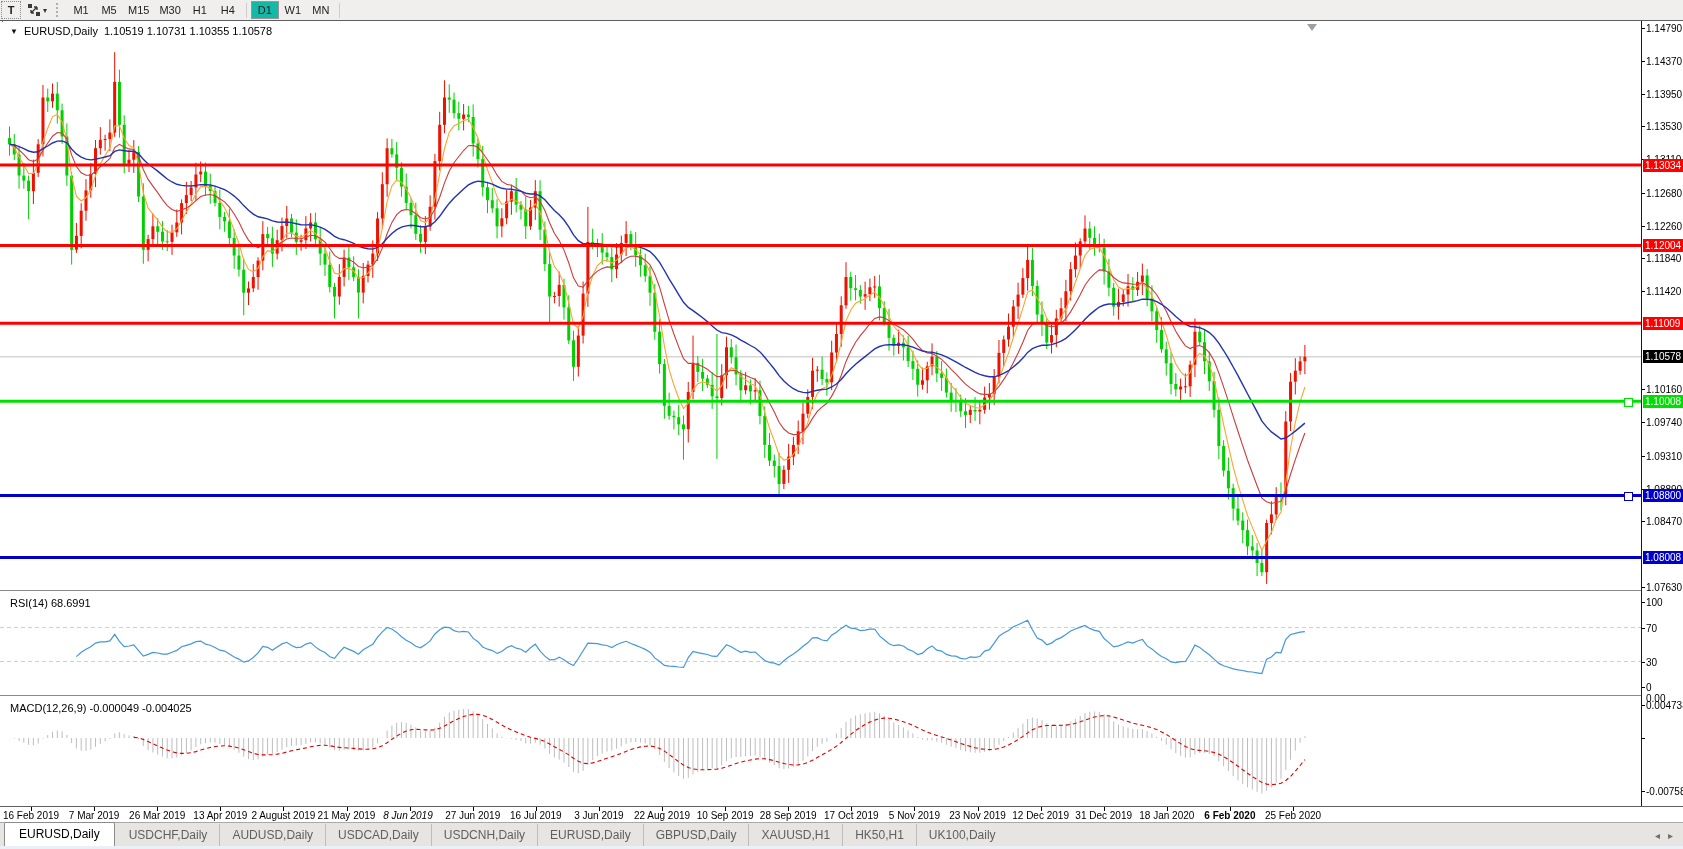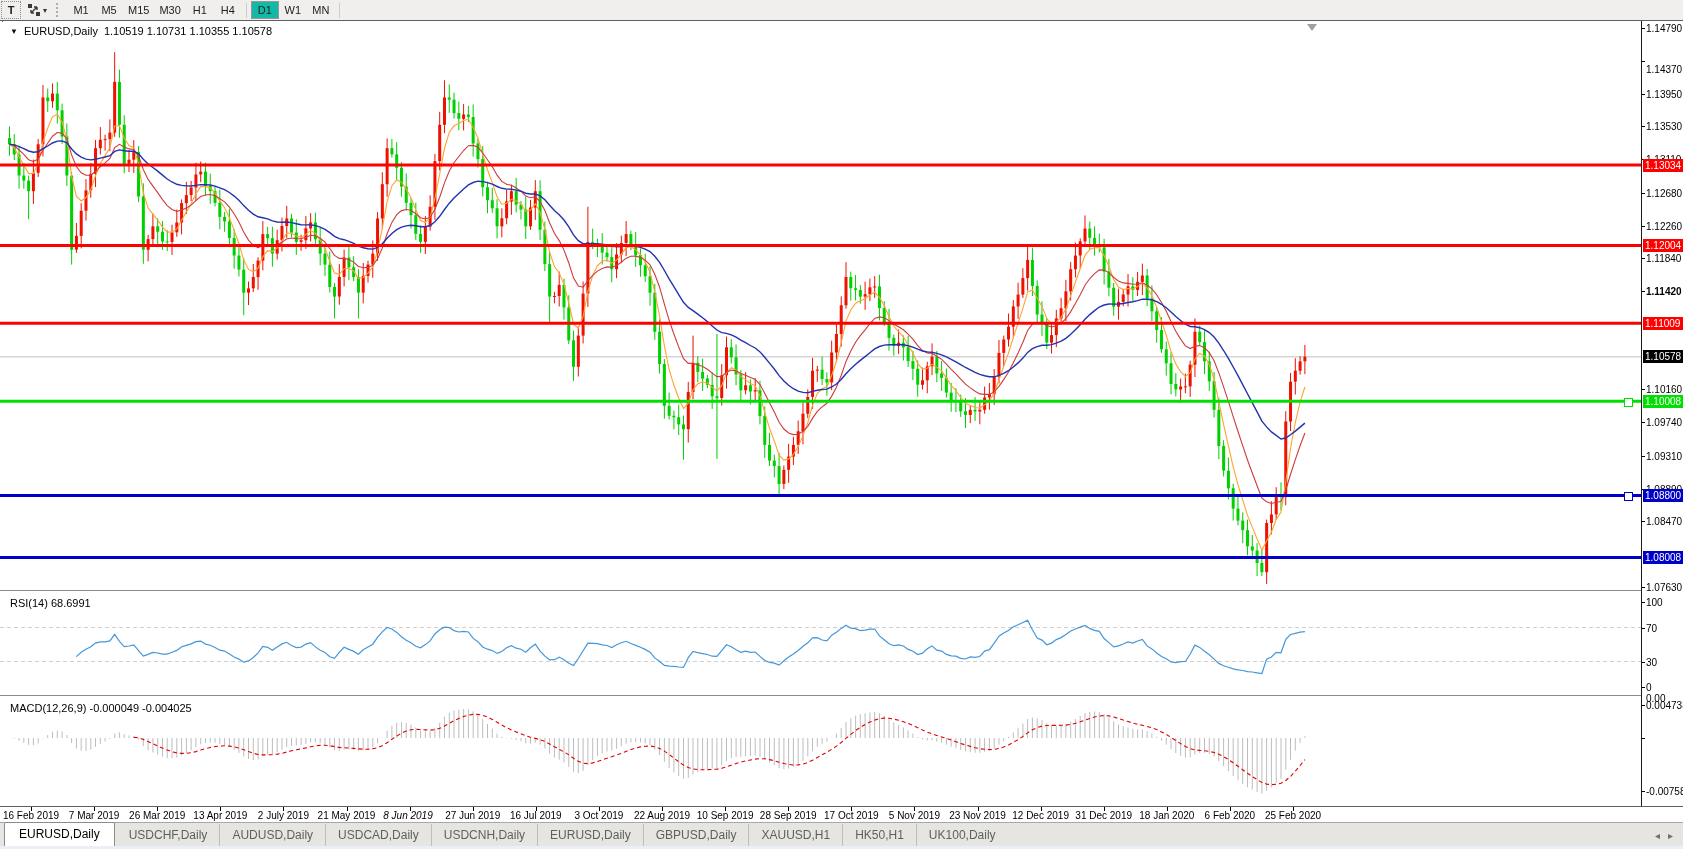--- a/index.html
+++ b/index.html
@@ -945,35 +945,35 @@
 
   <div class="indlabel" style="top:597px;">RSI(14) 68.6991</div>
   <div class="indlabel" style="top:702px;">MACD(12,26,9) -0.000049 -0.004025</div>
 
   <div id="shiftmark" style="left:1307px;top:24px;"></div>
 
   <div id="axis">
       <div class="ydash" style="top: 7px;"></div>
       <div class="ytick" style="top: 2px;">1.14790</div>
       <div class="ydash" style="top: 39.7894px;"></div>
-      <div class="ytick" style="top: 34.7894px; margin-top: 8px;">1.14370</div>
+      <div class="ytick" style="top: 34.7894px;">1.14370</div>
       <div class="ydash" style="top: 72.5788px;"></div>
       <div class="ytick" style="top: 67.5788px;">1.13950</div>
       <div class="ydash" style="top: 105.368px;"></div>
       <div class="ytick" style="top: 100.368px;">1.13530</div>
       <div class="ydash" style="top: 138.158px;"></div>
       <div class="ytick" style="top: 133.158px;">1.13110</div>
       <div class="ydash" style="top: 171.728px;"></div>
       <div class="ytick" style="top: 166.728px;">1.12680</div>
       <div class="ydash" style="top: 204.517px;"></div>
       <div class="ytick" style="top: 199.517px;">1.12260</div>
       <div class="ydash" style="top: 237.306px;"></div>
       <div class="ytick" style="top: 232.306px;">1.11840</div>
       <div class="ydash" style="top: 270.096px;"></div>
-      <div class="ytick" style="top: 265.096px; font-weight: bold;">1.11420</div>
+      <div class="ytick" style="top: 265.096px;">1.11420</div>
       <div class="ydash" style="top: 368.464px;"></div>
       <div class="ytick" style="top: 363.464px;">1.10160</div>
       <div class="ydash" style="top: 401.253px;"></div>
       <div class="ytick" style="top: 396.253px;">1.09740</div>
       <div class="ydash" style="top: 434.824px;"></div>
       <div class="ytick" style="top: 429.824px;">1.09310</div>
       <div class="ydash" style="top: 467.613px;"></div>
       <div class="ytick" style="top: 462.613px;">1.08890</div>
       <div class="ydash" style="top: 500.402px;"></div>
       <div class="ytick" style="top: 495.402px;">1.08470</div>
@@ -1004,51 +1004,51 @@
   <div id="dateaxis">
       <div class="dtick" style="left: 31px;"></div>
       <div class="dlab" style="left: 31px;">16 Feb 2019</div>
       <div class="dtick" style="left: 94.1px;"></div>
       <div class="dlab" style="left: 94.1px;">7 Mar 2019</div>
       <div class="dtick" style="left: 157.2px;"></div>
       <div class="dlab" style="left: 157.2px;">26 Mar 2019</div>
       <div class="dtick" style="left: 220.3px;"></div>
       <div class="dlab" style="left: 220.3px;">13 Apr 2019</div>
       <div class="dtick" style="left: 283.4px;"></div>
-      <div class="dlab" style="left: 283.4px;">2 July 2019</div>
+      <div class="dlab" style="left: 283.4px;">2 August 2019</div>
       <div class="dtick" style="left: 346.5px;"></div>
       <div class="dlab" style="left: 346.5px;">21 May 2019</div>
       <div class="dtick" style="left: 409.6px;"></div>
       <div class="dlab" style="left: 408px; font-style: italic;">8 Jun 2019</div>
       <div class="dtick" style="left: 472.7px;"></div>
       <div class="dlab" style="left: 472.7px;">27 Jun 2019</div>
       <div class="dtick" style="left: 535.8px;"></div>
       <div class="dlab" style="left: 535.8px;">16 Jul 2019</div>
       <div class="dtick" style="left: 598.9px;"></div>
-      <div class="dlab" style="left: 598.9px;">3 Oct 2019</div>
+      <div class="dlab" style="left: 598.9px;">3 Jun 2019</div>
       <div class="dtick" style="left: 662px;"></div>
       <div class="dlab" style="left: 662px;">22 Aug 2019</div>
       <div class="dtick" style="left: 725.1px;"></div>
       <div class="dlab" style="left: 725.1px;">10 Sep 2019</div>
       <div class="dtick" style="left: 788.2px;"></div>
       <div class="dlab" style="left: 788.2px;">28 Sep 2019</div>
       <div class="dtick" style="left: 851.3px;"></div>
       <div class="dlab" style="left: 851.3px;">17 Oct 2019</div>
       <div class="dtick" style="left: 914.4px;"></div>
       <div class="dlab" style="left: 914.4px;">5 Nov 2019</div>
       <div class="dtick" style="left: 977.5px;"></div>
       <div class="dlab" style="left: 977.5px;">23 Nov 2019</div>
       <div class="dtick" style="left: 1040.6px;"></div>
       <div class="dlab" style="left: 1040.6px;">12 Dec 2019</div>
       <div class="dtick" style="left: 1103.7px;"></div>
       <div class="dlab" style="left: 1103.7px;">31 Dec 2019</div>
       <div class="dtick" style="left: 1166.8px;"></div>
       <div class="dlab" style="left: 1166.8px;">18 Jan 2020</div>
       <div class="dtick" style="left: 1229.9px;"></div>
-      <div class="dlab" style="left: 1229.9px;">6 Feb 2020</div>
+      <div class="dlab" style="left: 1229.9px; font-weight: bold;">6 Feb 2020</div>
       <div class="dtick" style="left: 1293px;"></div>
       <div class="dlab" style="left: 1293px;">25 Feb 2020</div>
     </div>
 
   <div id="tabbar">
       <div class="tab active">EURUSD,Daily</div>
       <div class="tab inactive">USDCHF,Daily</div>
       <div class="tab inactive">AUDUSD,Daily</div>
       <div class="tab inactive">USDCAD,Daily</div>
       <div class="tab inactive">USDCNH,Daily</div>

